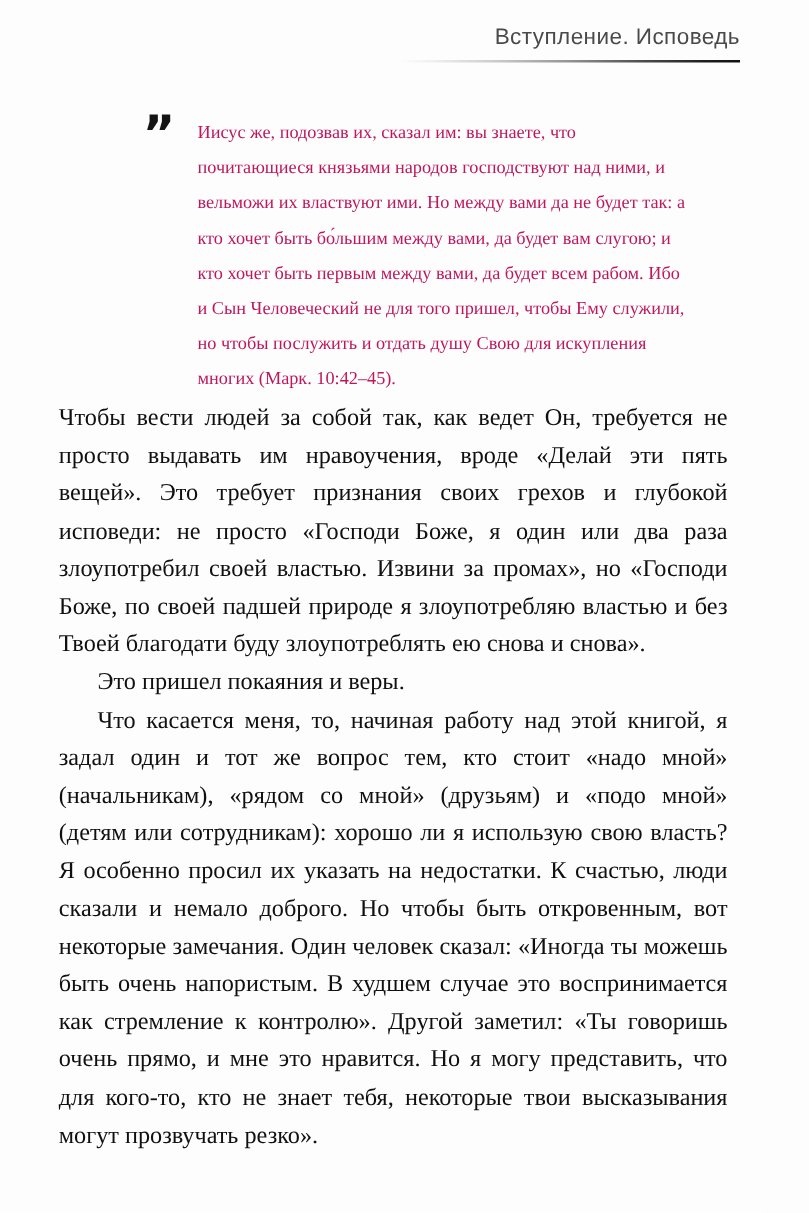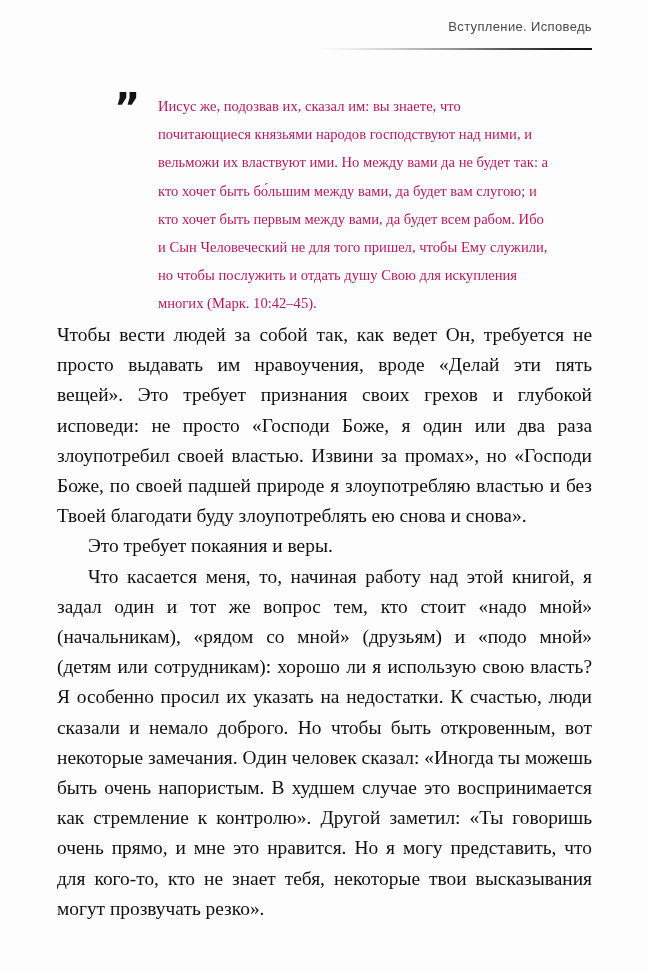--- a/index.html
+++ b/index.html
@@ -31,21 +31,21 @@
     top: 19px;
     left: 57px;
     right: 55px;
     height: 34px;
   }
   .running-head-title {
     position: absolute;
     right: 0;
     top: 0;
     font-family: "Liberation Sans", "DejaVu Sans", sans-serif;
-    font-size: 13px;
+    font-size: 18px;
     letter-spacing: 0.35px;
     color: #4a4a4a;
     white-space: nowrap;
   }
   .running-head-rule {
     position: absolute;
     left: 262px;
     right: 0;
     top: 29px;
     height: 1.6px;
@@ -87,21 +87,21 @@
     text-align: left;
   }
   .quote-text p {
     margin: 0;
   }
 
   
   .body-copy {
     position: absolute;
     top: 320px;
-    left: 57px;
+    left: 47px;
     width: 535px;
   }
   .body-copy p {
     margin: 0;
     font-family: "Liberation Serif", "DejaVu Serif", serif;
     font-size: 19.4px;
     line-height: 30.2px;
     text-align: justify;
     text-justify: inter-word;
     color: #101010;
@@ -139,18 +139,18 @@
 
   <blockquote class="quote-block">
     <div class="quote-mark">”</div>
     <div class="quote-text">
       <p>Иисус же, подозвав их, сказал им: вы знаете, что почитающиеся князьями народов господствуют над ними, и вельможи их властвуют ими. Но между вами да не будет так: а кто хочет быть бо́льшим между вами, да будет вам слугою; и кто хочет быть первым между вами, да будет всем рабом. Ибо и Сын Человеческий не для того пришел, чтобы Ему служили, но чтобы послужить и отдать душу Свою для искупления многих (Марк. 10:42–45).</p>
     </div>
   </blockquote>
 
   <div class="body-copy">
     <p class="no-indent">Чтобы вести людей за собой так, как ведет Он, требуется не просто выдавать им нравоучения, вроде «Делай эти пять вещей». Это требует признания своих грехов и глубокой исповеди: не просто «Господи Боже, я один или два раза злоупотребил своей властью. Извини за промах», но «Господи Боже, по своей падшей природе я злоупотребляю властью и без Твоей благодати буду злоупотреблять ею снова и снова».</p>
-    <p class="indent">Это требует покаяния и веры.</p>
+    <p class="indent">Это пришел покаяния и веры.</p>
     <p class="indent">Что касается меня, то, начиная работу над этой книгой, я задал один и тот же вопрос тем, кто стоит «надо мной» (начальникам), «рядом со мной» (друзьям) и «подо мной» (детям или сотрудникам): хорошо ли я использую свою власть? Я особенно просил их указать на недостатки. К счастью, люди сказали и немало доброго. Но чтобы быть откровенным, вот некоторые замечания. Один человек сказал: «Иногда ты можешь быть очень напористым. В худшем случае это воспринимается как стремление к контролю». Другой заметил: «Ты говоришь очень прямо, и мне это нравится. Но я могу представить, что для кого-то, кто не знает тебя, некоторые твои высказывания могут прозвучать резко».</p>
   </div>
 
 
 </div>
 
 </body></html>

